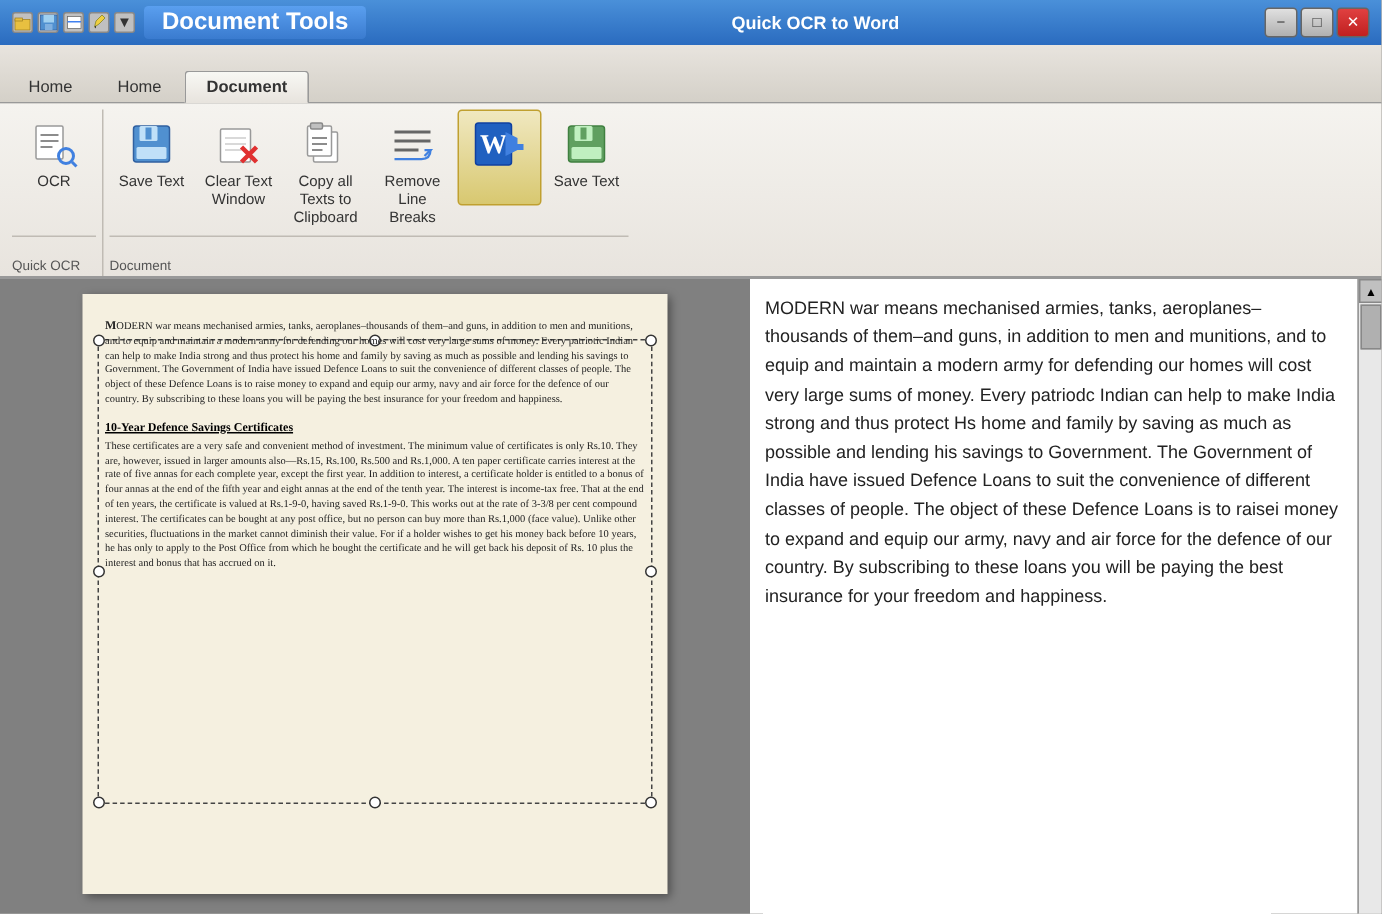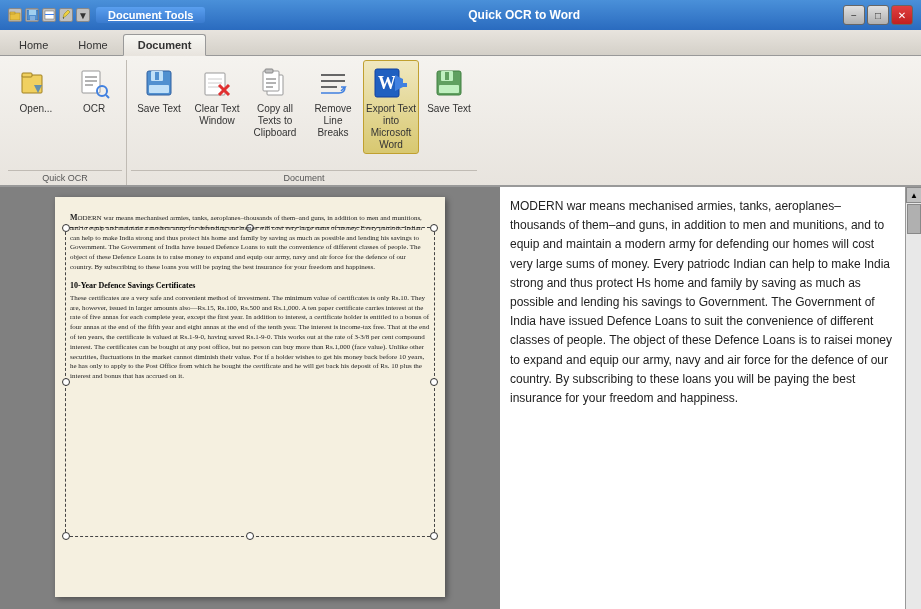--- a/index.html
+++ b/index.html
@@ -37,26 +37,25 @@
       background: #c0c0c0;
       border: 1px solid #888;
       border-radius: 2px;
       font-size: 9px;
       display: flex;
       align-items: center;
       justify-content: center;
       color: #333;
     }
     .title-text {
-      font-size: 11px;
+      font-size: 16px;
       font-weight: bold;
       background: linear-gradient(to bottom, #5a9fef, #3a7bcf);
       padding: 2px 12px;
       border-radius: 3px;
-      text-decoration: underline;
     }
     .app-title {
       font-size: 12px;
       font-weight: bold;
     }
     .title-controls {
       display: flex;
       gap: 2px;
     }
     .title-btn {
@@ -70,21 +69,21 @@
       align-items: center;
       justify-content: center;
       cursor: pointer;
       color: #333;
     }
     .title-btn.close { background: linear-gradient(to bottom, #e04040, #c02020); color: white; }
 
     
     .ribbon-tabs-bar {
       background: linear-gradient(to bottom, #e8e4de, #d4d0c8);
-      height: 26px;
+      height: 39px;
       display: flex;
       align-items: flex-end;
       padding-left: 4px;
       border-bottom: 1px solid #999;
     }
     .ribbon-tab {
       padding: 4px 14px;
       font-size: 11px;
       cursor: pointer;
       border: 1px solid transparent;
@@ -119,25 +118,25 @@
     .ribbon-group:last-child { border-right: none; }
     .ribbon-group-items {
       display: flex;
       gap: 2px;
       flex: 1;
       align-items: flex-start;
     }
     .ribbon-group-label {
       font-size: 9px;
       color: #555;
-      margin-top: 16px;
-      text-align: center;
+      margin-top: 2px;
+      text-align: left;
       width: 100%;
       border-top: 1px solid #c0bbb4;
-      padding-top: 2px;
+      padding-top: 14px;
     }
     .ribbon-btn {
       display: flex;
       flex-direction: column;
       align-items: center;
       justify-content: flex-start;
       width: 56px;
       min-height: 64px;
       padding: 4px 2px 2px 2px;
       cursor: pointer;
@@ -206,20 +205,21 @@
       font-size: 7px;
       line-height: 1.4;
       color: #222;
       font-family: serif;
     }
     .doc-heading {
       font-size: 8px;
       font-weight: bold;
       font-family: serif;
       margin: 8px 0 4px 0;
+      text-decoration: underline;
     }
     .right-panel-text {
       font-size: 12px;
       line-height: 1.6;
       color: #222;
     }
 
     
     .right-scrollbar {
       width: 16px;
@@ -338,30 +338,20 @@
   <div class="ribbon-tab">Home</div>
   <div class="ribbon-tab">Home</div>
   <div class="ribbon-tab active">Document</div>
 </div>
 
 <div class="ribbon">
 
   <div class="ribbon-group">
     <div class="ribbon-group-items">
 
-      <div class="ribbon-btn">
-        <div class="ribbon-btn-icon">
-          <svg width="32" height="32" viewBox="0 0 32 32">
-            <rect x="2" y="8" width="20" height="18" rx="1" fill="#f0d060" stroke="#a08020" stroke-width="1"></rect>
-            <rect x="2" y="6" width="10" height="4" rx="1" fill="#f0d060" stroke="#a08020" stroke-width="1"></rect>
-            <polygon points="14,18 22,18 18,26" fill="#4080c0" opacity="0.8"></polygon>
-          </svg>
-        </div>
-        <div class="ribbon-btn-label">Open...</div>
-      </div>
 
 
       <div class="ribbon-btn">
         <div class="ribbon-btn-icon">
           <svg width="32" height="32" viewBox="0 0 32 32">
             <rect x="4" y="4" width="18" height="22" rx="1" fill="white" stroke="#999" stroke-width="1"></rect>
             <line x1="7" y1="10" x2="19" y2="10" stroke="#666" stroke-width="1"></line>
             <line x1="7" y1="14" x2="19" y2="14" stroke="#666" stroke-width="1"></line>
             <line x1="7" y1="18" x2="15" y2="18" stroke="#666" stroke-width="1"></line>
             <circle cx="24" cy="24" r="5" fill="none" stroke="#4080e0" stroke-width="2"></circle>
@@ -432,21 +422,20 @@
 
       <div class="ribbon-btn active">
         <div class="ribbon-btn-icon">
           <svg width="36" height="36" viewBox="0 0 36 36">
             <rect x="2" y="4" width="24" height="28" rx="2" fill="#2060c0" stroke="#1040a0" stroke-width="1"></rect>
             <text x="14" y="24" font-size="18" font-weight="bold" fill="white" text-anchor="middle" font-family="serif">W</text>
             <polygon points="22,10 30,14 30,22 22,26" fill="#4080e0"></polygon>
             <rect x="28" y="18" width="6" height="4" fill="#4080e0"></rect>
           </svg>
         </div>
-        <div class="ribbon-btn-label">Export Text into Microsoft Word</div>
       </div>
 
       <div class="ribbon-btn">
         <div class="ribbon-btn-icon">
           <svg width="32" height="32" viewBox="0 0 32 32">
             <rect x="4" y="4" width="24" height="24" rx="2" fill="#60a060" stroke="#408040" stroke-width="1"></rect>
             <rect x="8" y="4" width="12" height="10" rx="1" fill="#c0f0c0"></rect>
             <rect x="12" y="5" width="4" height="8" fill="#60a060"></rect>
             <rect x="6" y="18" width="20" height="8" rx="1" fill="#c0f0c0"></rect>
           </svg>

